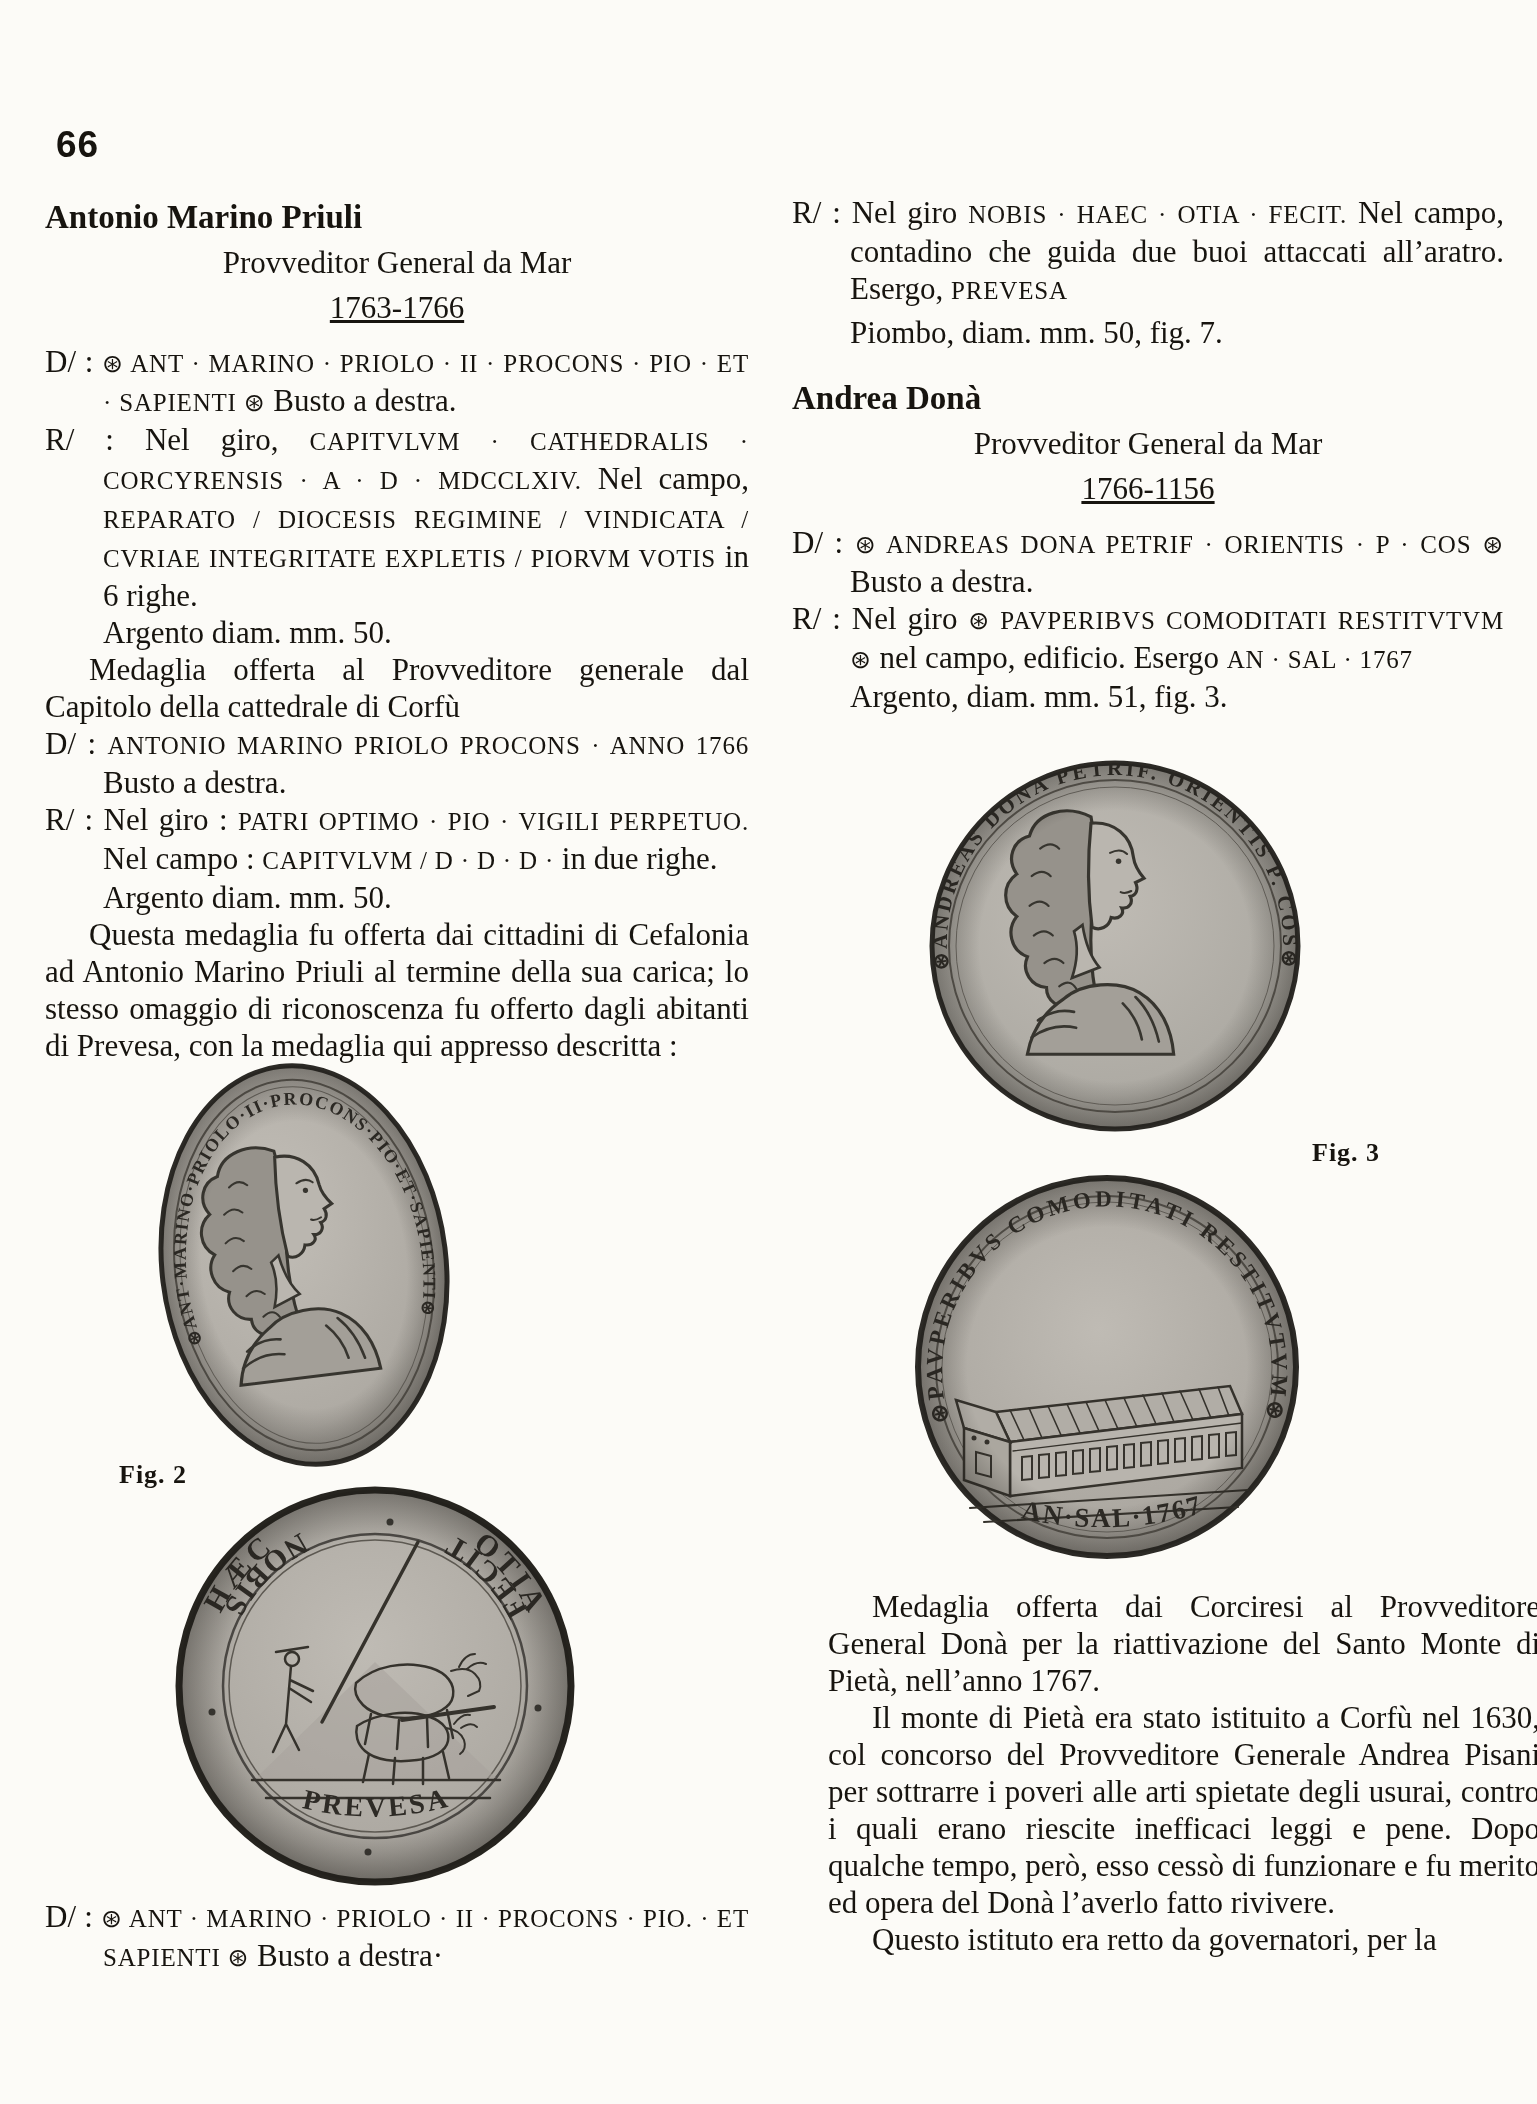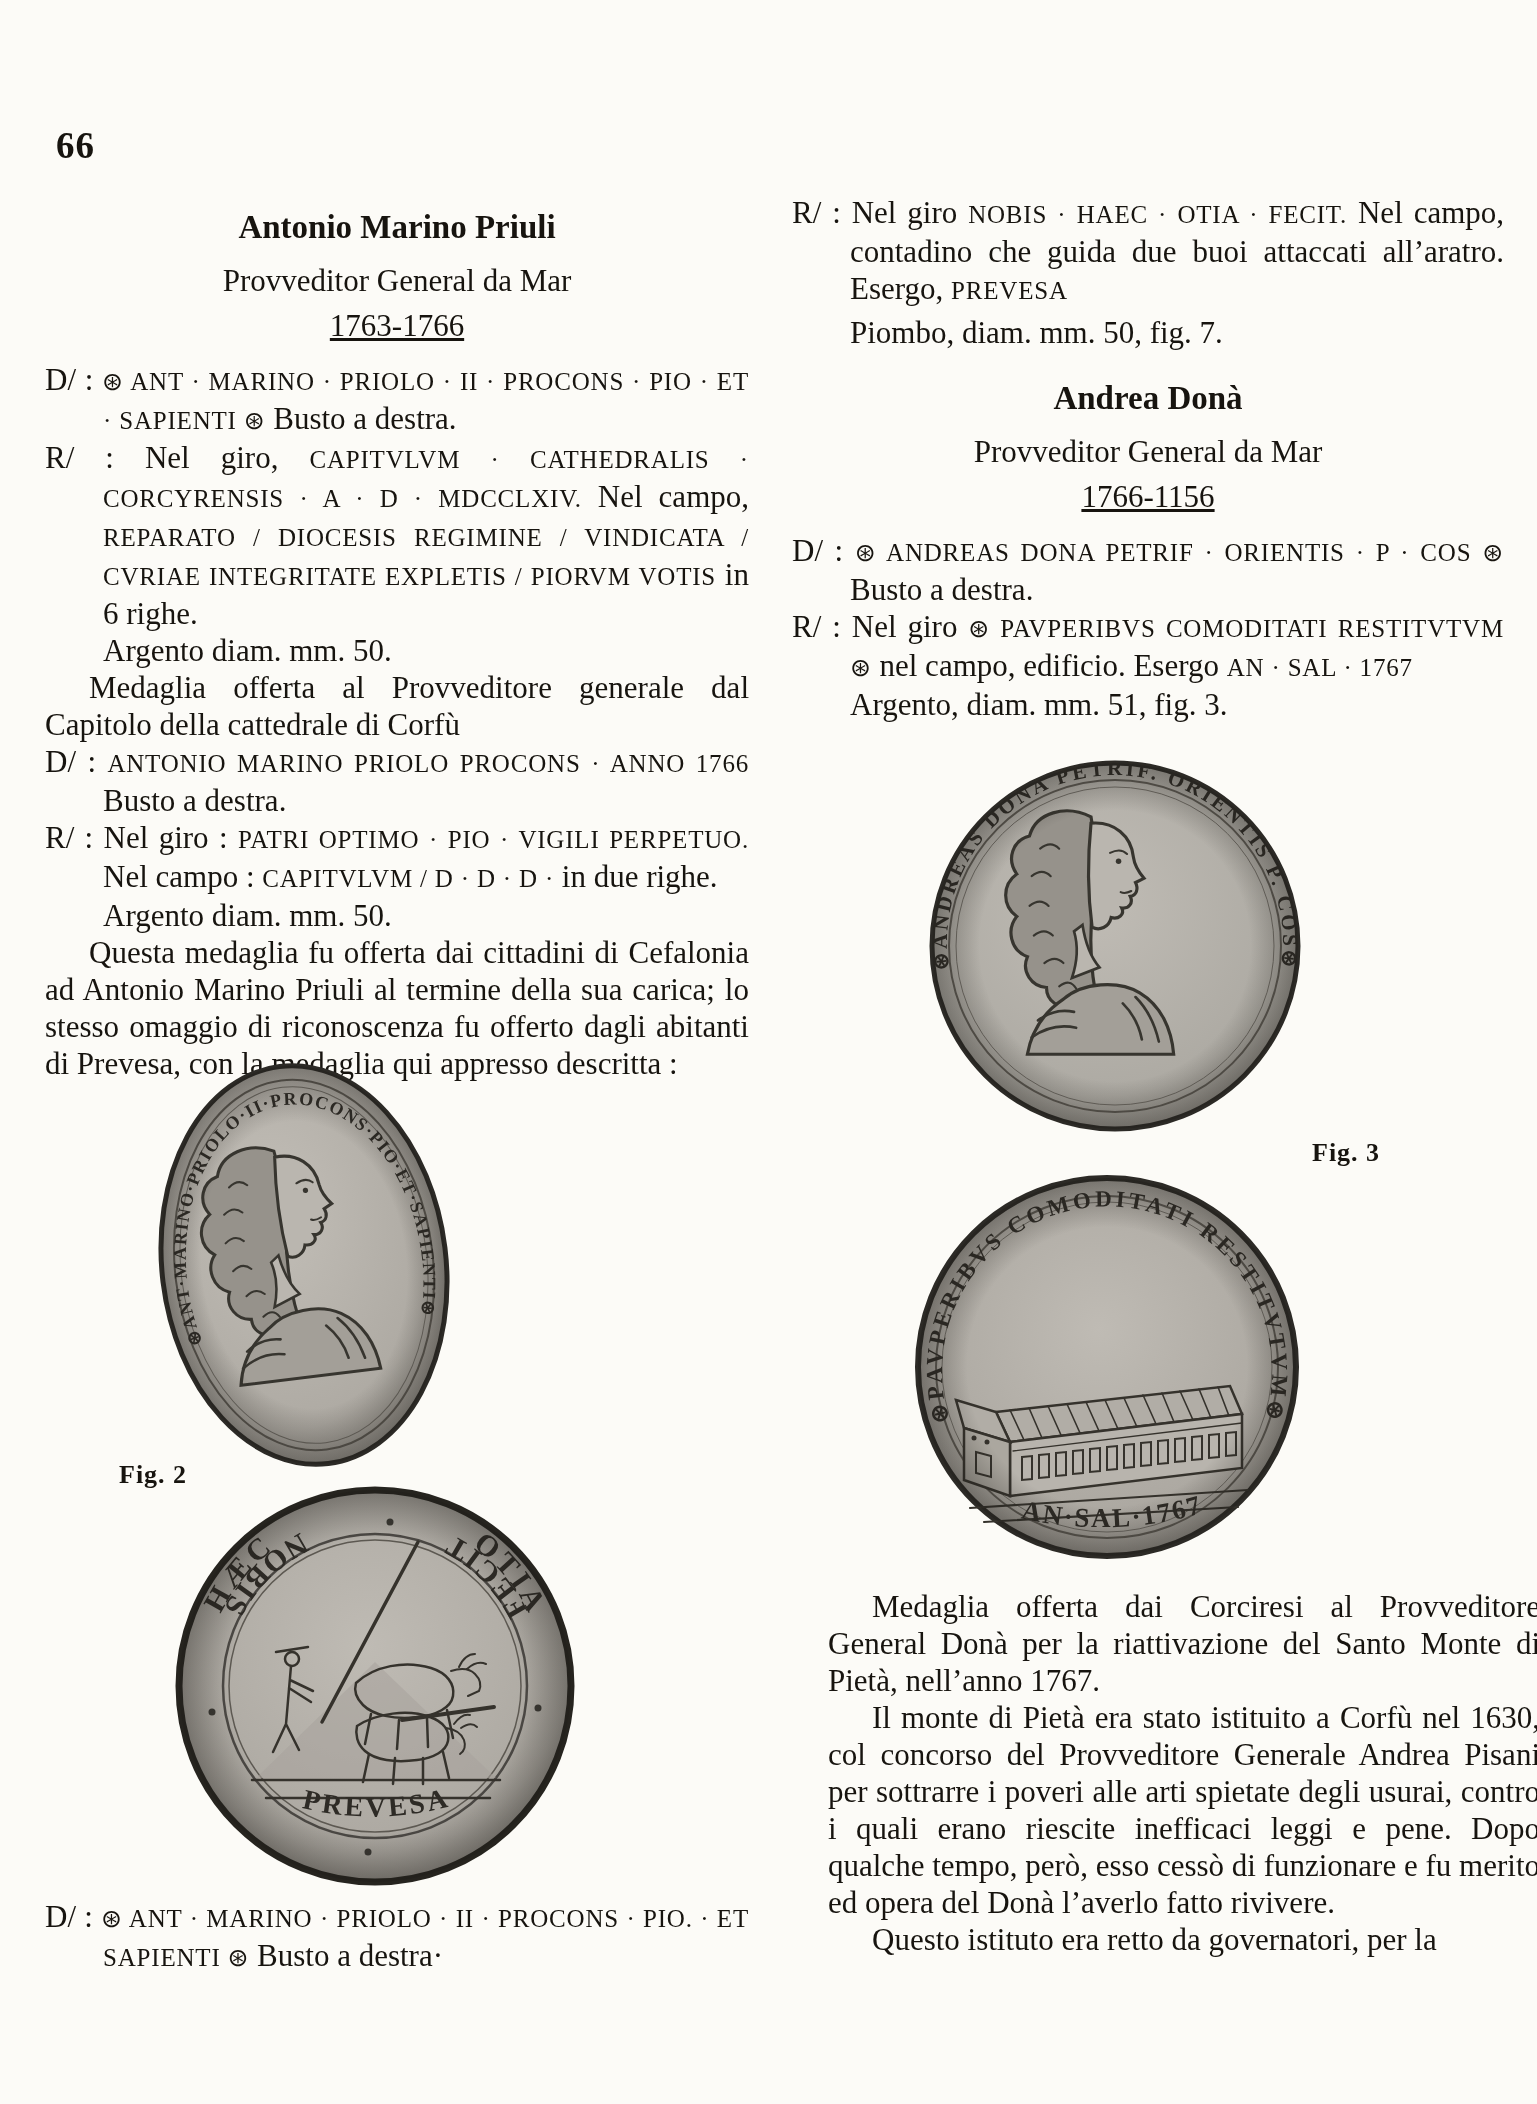--- a/index.html
+++ b/index.html
@@ -1,25 +1,25 @@
 <!DOCTYPE html>
 <html><head>
 <meta charset="utf-8">
 <style>
   html,body{margin:0;padding:0;background:#d8d6d1;}
   .page{position:relative;width:1537px;height:2104px;background:#fcfbf7;
         font-family:"Liberation Serif",serif;color:#17140f;overflow:hidden;}
-  .pagenum{position:absolute;left:56px;top:124px;font-family:Liberation Serif, serif;
+  .pagenum{position:absolute;left:56px;top:124px;font-family:Liberation Sans, sans-serif;
            font-size:37px;font-weight:600;letter-spacing:1px;}
   .col{position:absolute;text-align:justify;font-size:31px;line-height:37px;}
   #lc-top{left:45px;top:196px;width:704px;}
   #rc-top{left:792px;top:194px;width:712px;}
   #lc-bottom{left:45px;top:1898px;width:704px;}
   #rc-bottom{left:792px;top:1588px;width:712px;margin-left:36px;}
-  .sec-title{text-align:center;font-weight:bold;font-size:33px;line-height:43px;margin:10px;}
+  .sec-title{text-align:left;font-weight:bold;font-size:33px;line-height:43px;margin:0;}
   .sec-sub{text-align:center;font-size:31px;line-height:43px;margin:2px;}
   .sec-years{text-align:center;font-size:31px;line-height:43px;margin:0 0 14px 0;text-decoration:underline;}
   .sec-gap{margin-top:26px;}
   .entry{margin:0;padding-left:58px;text-indent:-58px;}
   .contline{margin:0;padding-left:58px;}
   .para{margin:0;text-indent:44px;}
   .sc{font-size:25px;letter-spacing:0.8px;}
   .gap-s{margin-top:5px;}
   .medal{position:absolute;}
   .medal svg{display:block;}

